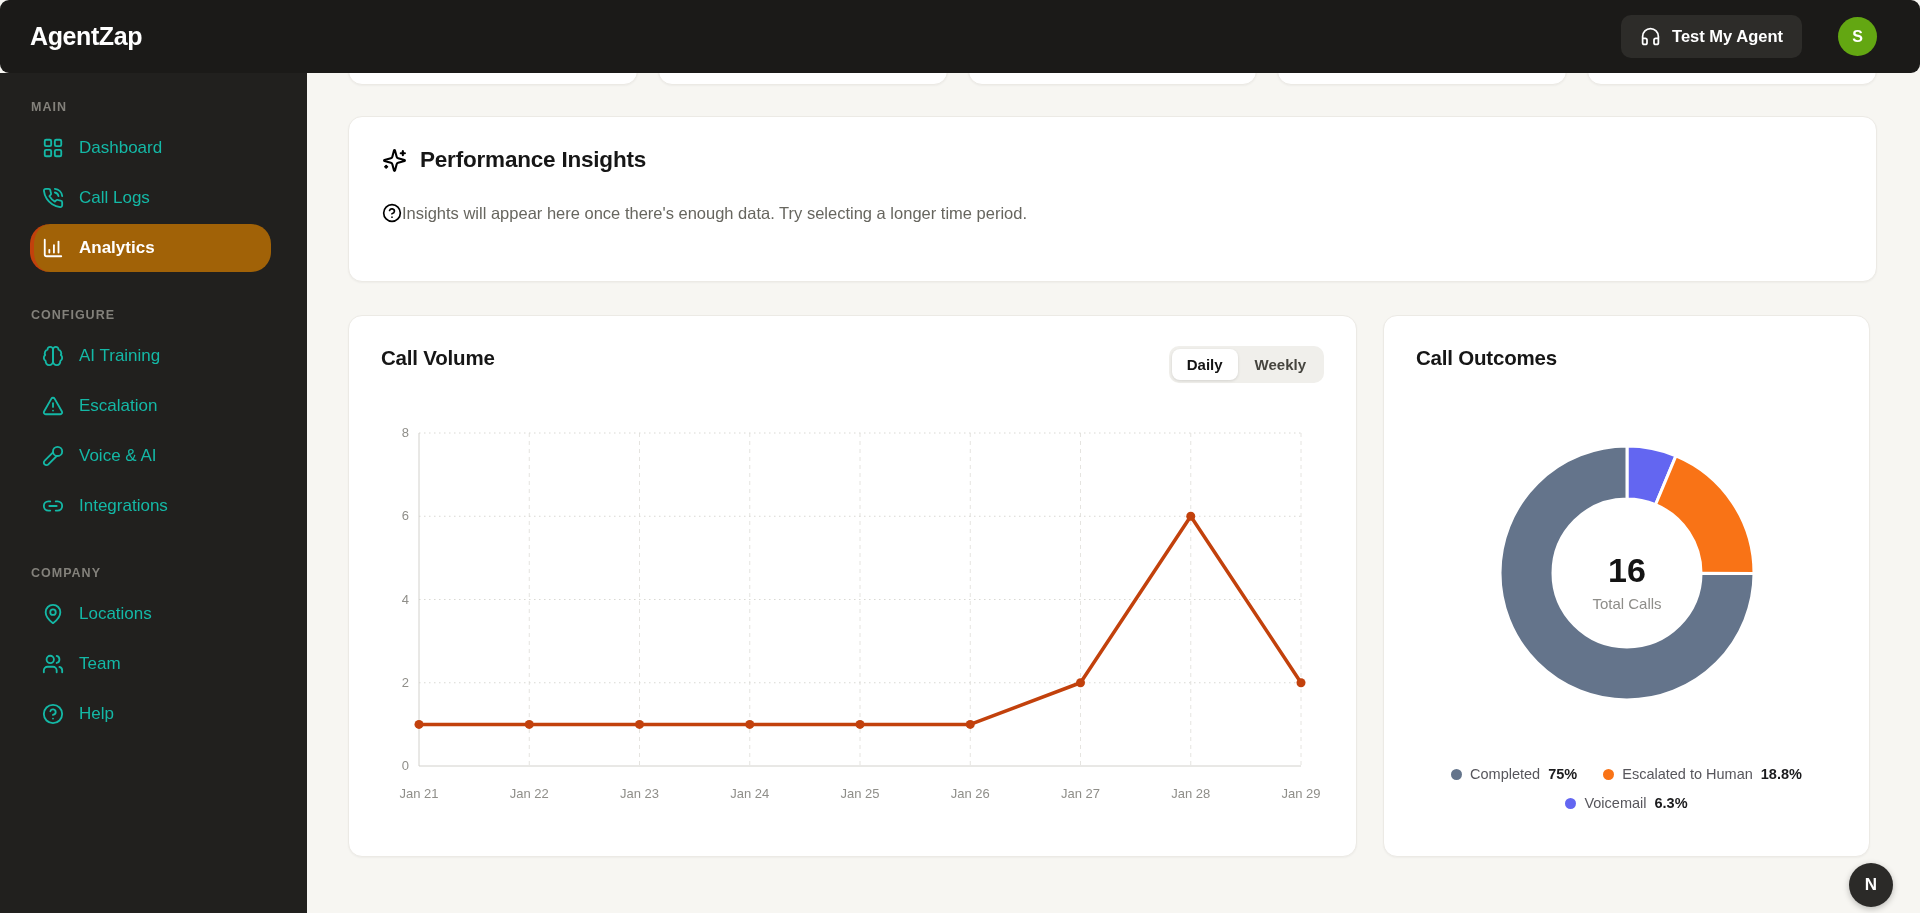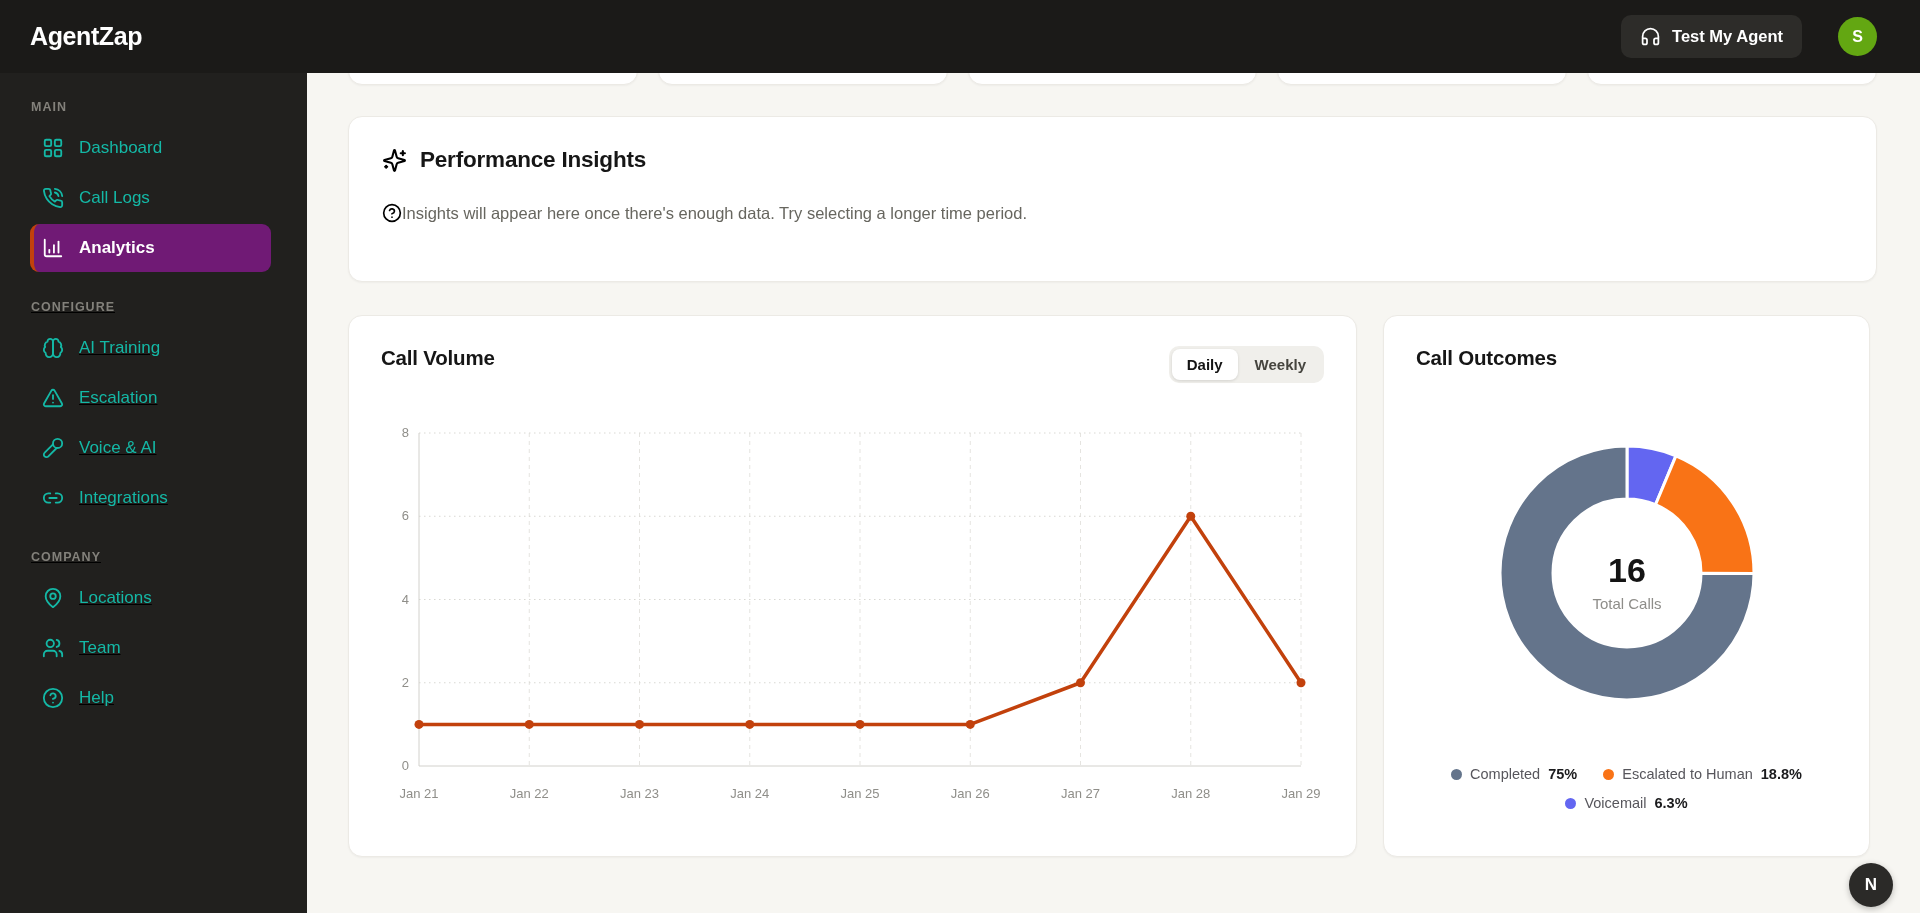--- a/index.html
+++ b/index.html
@@ -10,20 +10,21 @@
     overflow:hidden;
   }
   .viewport { position:relative; width:1920px; height:913px; overflow:hidden; }
 
   
   .topbar {
     position:absolute; top:0; left:0; right:0; height:73px;
     background:#1b1a18; z-index:20;
     display:flex; align-items:center; justify-content:space-between;
     padding:0 43px 0 30px;
+    border-radius:9px;
   }
   .logo { color:#fff; font-size:25px; font-weight:800; letter-spacing:-0.4px; }
   .topbar-right { display:flex; align-items:center; gap:36px; }
   .test-agent-btn {
     display:flex; align-items:center; gap:11px;
     background:#2d2c29; color:#fff; border:none; cursor:pointer;
     font-family:inherit; font-size:16.5px; font-weight:600;
     padding:11px 19px; border-radius:10px;
   }
   .test-agent-btn svg { width:21px; height:21px; stroke:#fff; }
@@ -31,35 +32,35 @@
     width:39px; height:39px; border-radius:50%;
     background:#63a712; color:#fff; font-size:16px; font-weight:700;
     display:flex; align-items:center; justify-content:center; cursor:pointer;
   }
 
   
   .sidebar {
     position:absolute; top:73px; left:0; bottom:0; width:307px;
     background:#21201e; z-index:15; padding-top:27px; overflow:hidden;
   }
-  .nav-section + .nav-section { margin-top:28px;text-decoration:underline; }
+  .nav-section + .nav-section { margin-top:36px; }
   .nav-section-label {
     color:#83817b; font-size:12.5px; font-weight:700; letter-spacing:1px;
     margin:0 0 10px 31px;
   }
   .nav-item {
     display:flex; align-items:center; gap:15px;
     margin:2px 36px 2px 30px; padding:13px 12px;
     border-radius:9px; color:#14b8a6; font-size:17px; font-weight:500;
     cursor:pointer;
   }
   .nav-item svg { width:22px; height:22px; flex:none; }
   .nav-item.active {
-    background:#701a75; color:#ffffff; font-weight:600;
-    border-left:4px solid #c2410c; padding-left:8px;
+    background:#a16207; color:#ffffff; font-weight:600;
+    border-left:4px solid #c2410c; padding-left:8px;border-radius:20px;
   }
 
   
   .main {
     position:absolute; top:73px; left:307px; right:0; bottom:0;
     padding:0 43px 0 41px; z-index:1;
   }
   .card {
     background:#ffffff; border:1px solid #eceae5; border-radius:14px;
     box-shadow:0 1px 2px rgba(20,20,15,.04);

